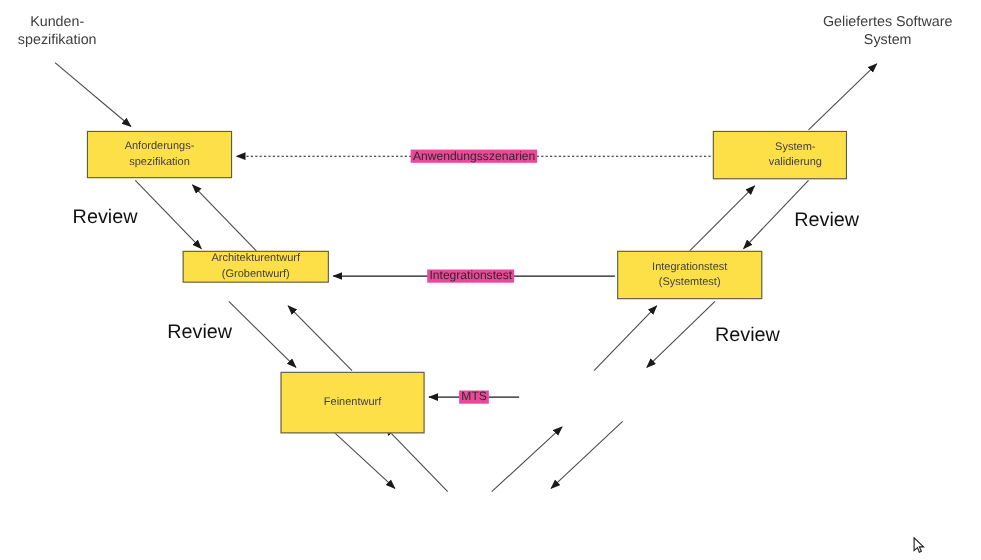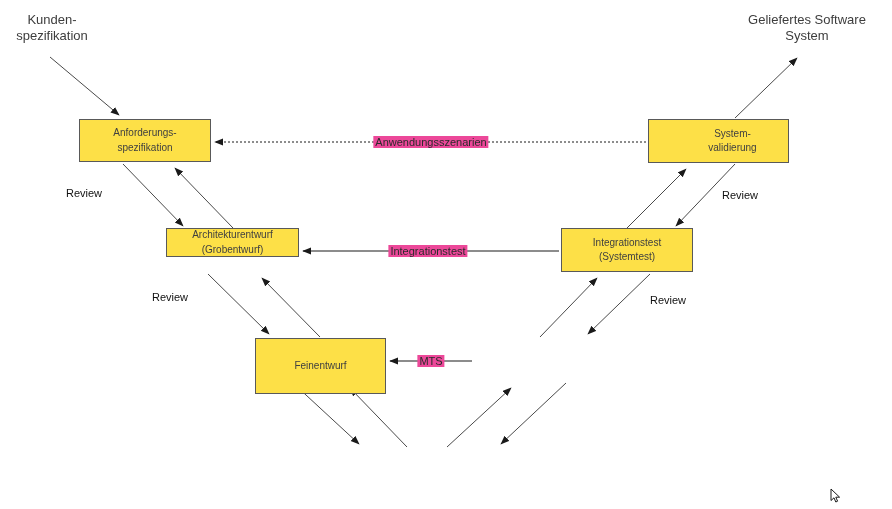--- a/index.html
+++ b/index.html
@@ -36,21 +36,21 @@
   }
   .side-label{
     position:absolute;
     font-size:13px;line-height:1.25;
     color:#3d3d3d;
     text-align:center;
     white-space:pre-line;
   }
   .review{
     position:absolute;
-    font-size:11px;
+    font-size:18px;
     color:var(--review-text);
   }
   .conn-label{
     position:absolute;
     transform:translate(-50%,-50%);
     font-size:11px;
     color:#2b2b2b;
     background:#ec4899;
     padding:0 2px;
     white-space:nowrap;
@@ -96,21 +96,21 @@
   <div class="side-label" style="left:742px;top:12px;width:130px;">Geliefertes Software
 System</div>
 
   <div class="box" style="left:79px;top:119px;width:132px;height:43px;">Anforderungs-
 spezifikation</div>
   <div class="box" style="left:166px;top:228px;width:133px;height:29px;">Architekturentwurf
 (Grobentwurf)</div>
   <div class="box" style="left:255px;top:338px;width:131px;height:56px;">Feinentwurf</div>
   <div class="box" style="left:561px;top:228px;width:132px;height:44px;">Integrationstest
 (Systemtest)</div>
-  <div class="box" style="left:648px;top:119px;width:141px;height:44px;padding-left:28px;">System-
+  <div class="box" style="left:648px;top:119px;width:122px;height:44px;padding-left:28px;">System-
 validierung</div>
 
   <div class="review" style="left:66px;top:187px;">Review</div>
   <div class="review" style="left:152px;top:291px;">Review</div>
   <div class="review" style="left:722px;top:189px;">Review</div>
   <div class="review" style="left:650px;top:294px;">Review</div>
 
   <div class="conn-label" style="left:431px;top:142px;">Anwendungsszenarien</div>
   <div class="conn-label" style="left:428px;top:251px;">Integrationstest</div>
   <div class="conn-label" style="left:431px;top:361px;">MTS</div>

